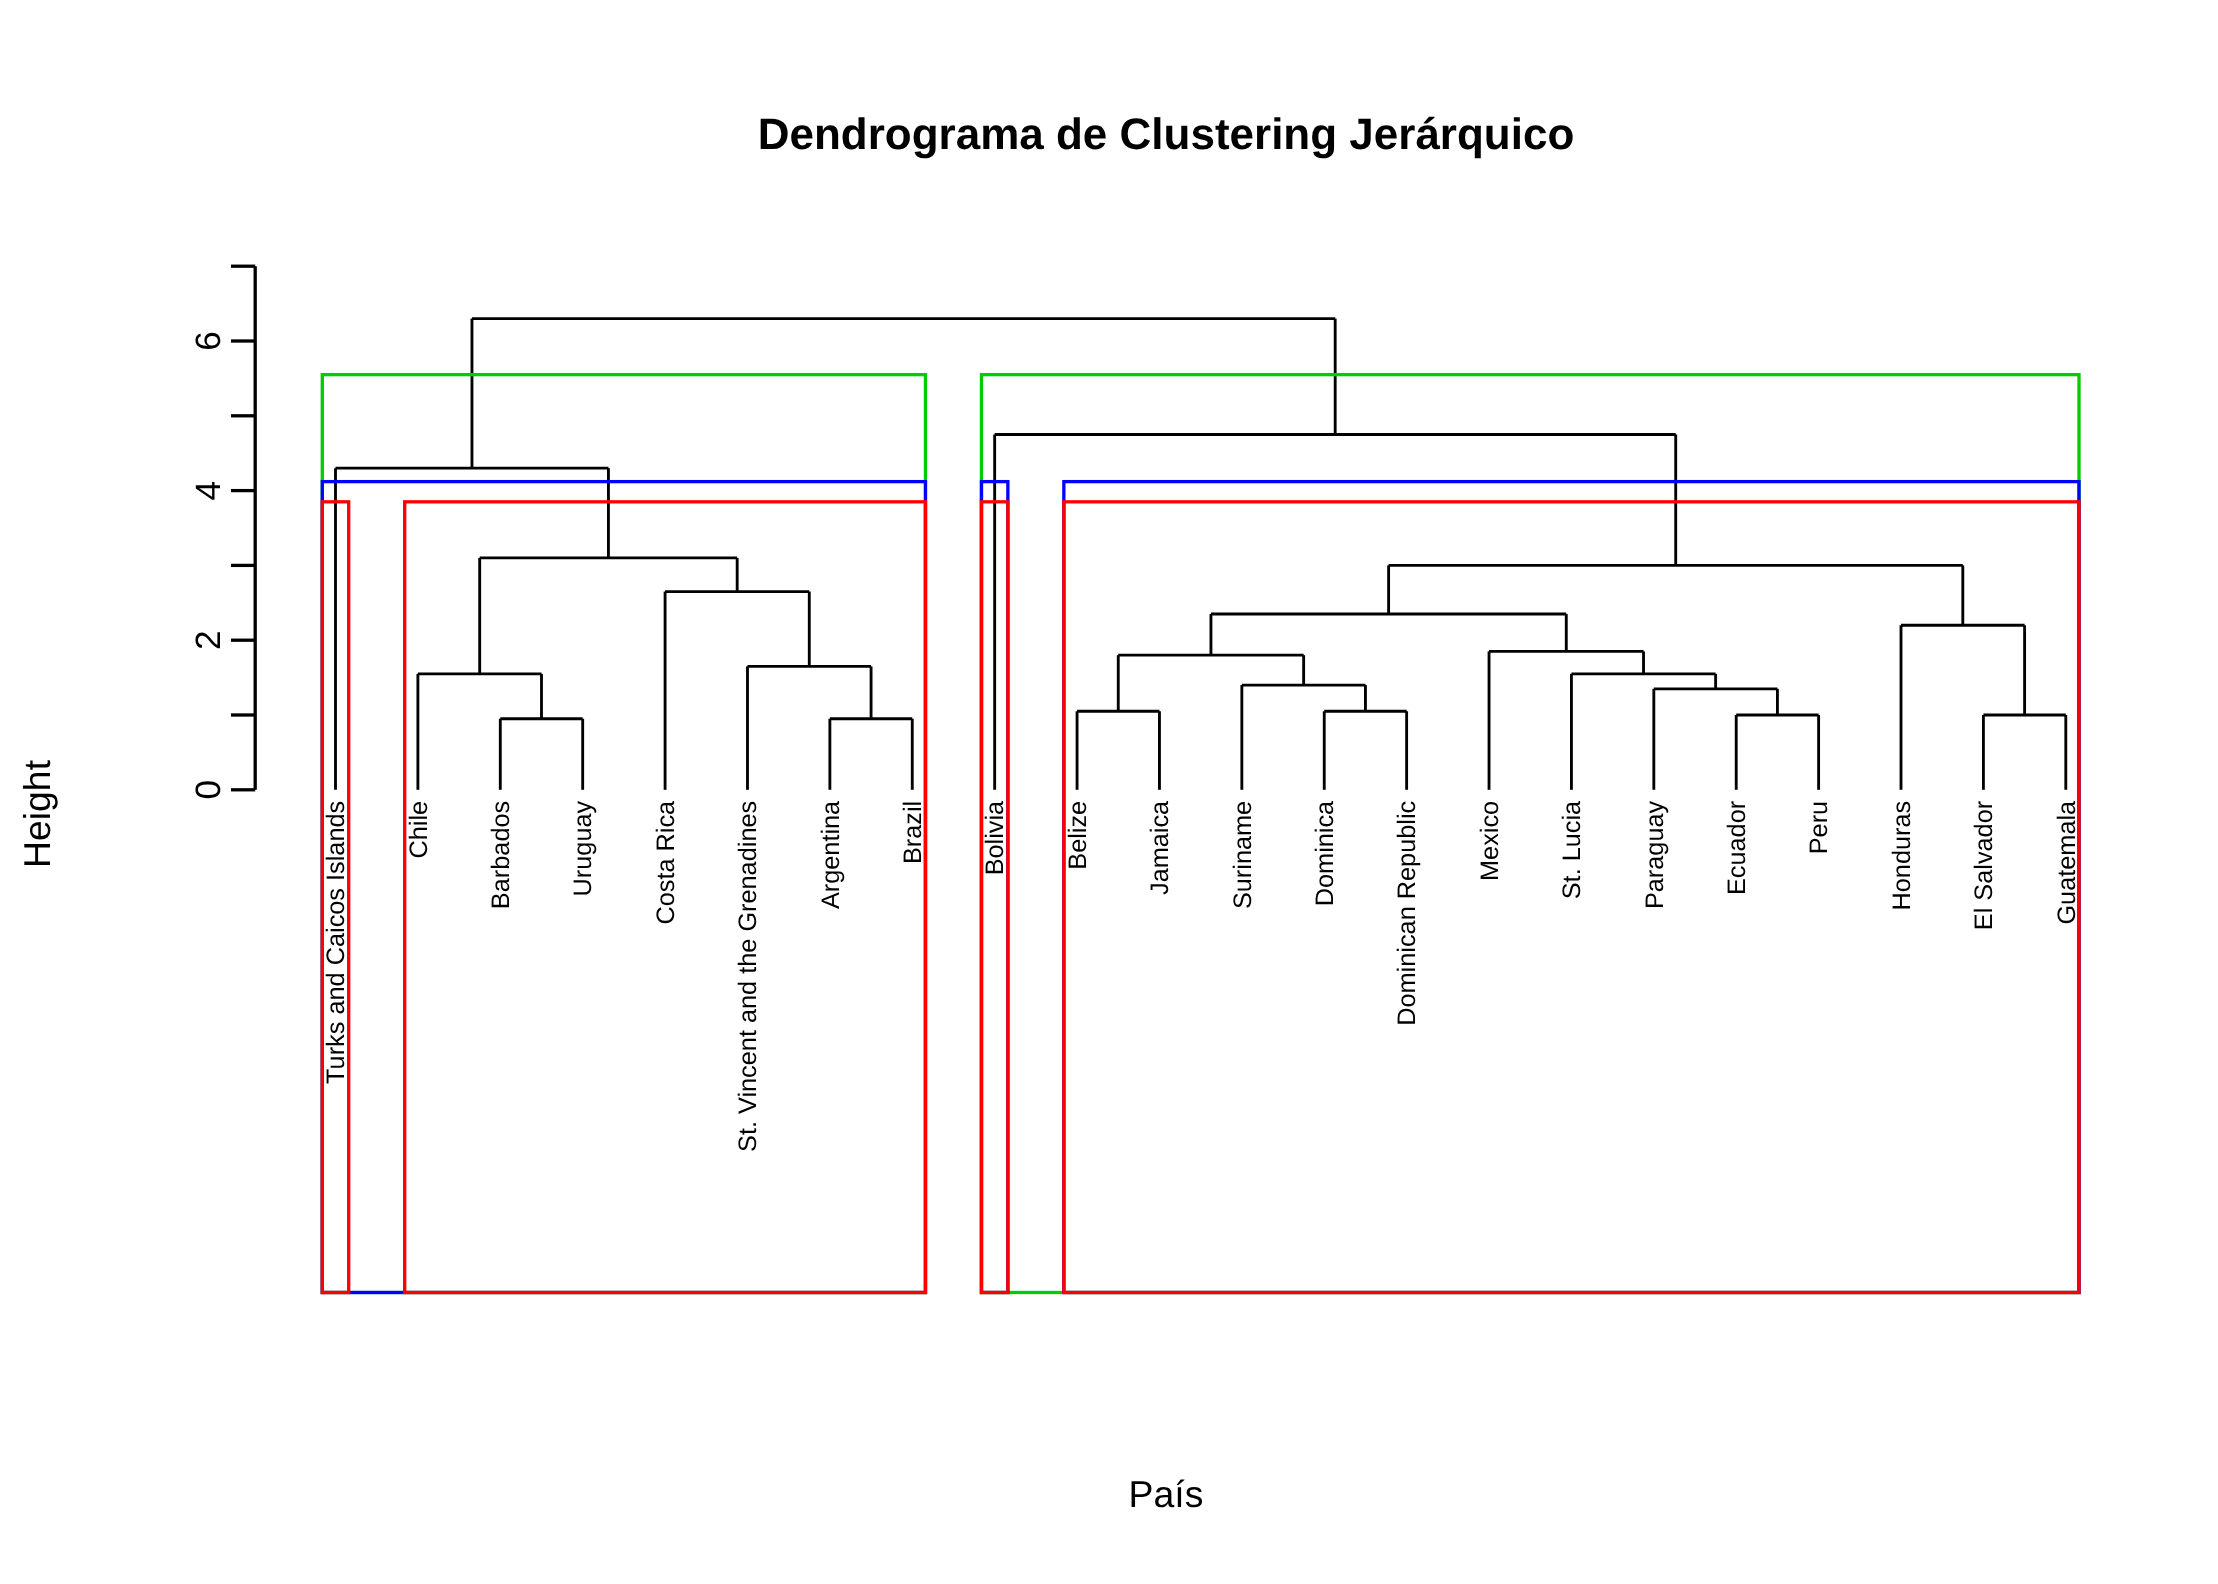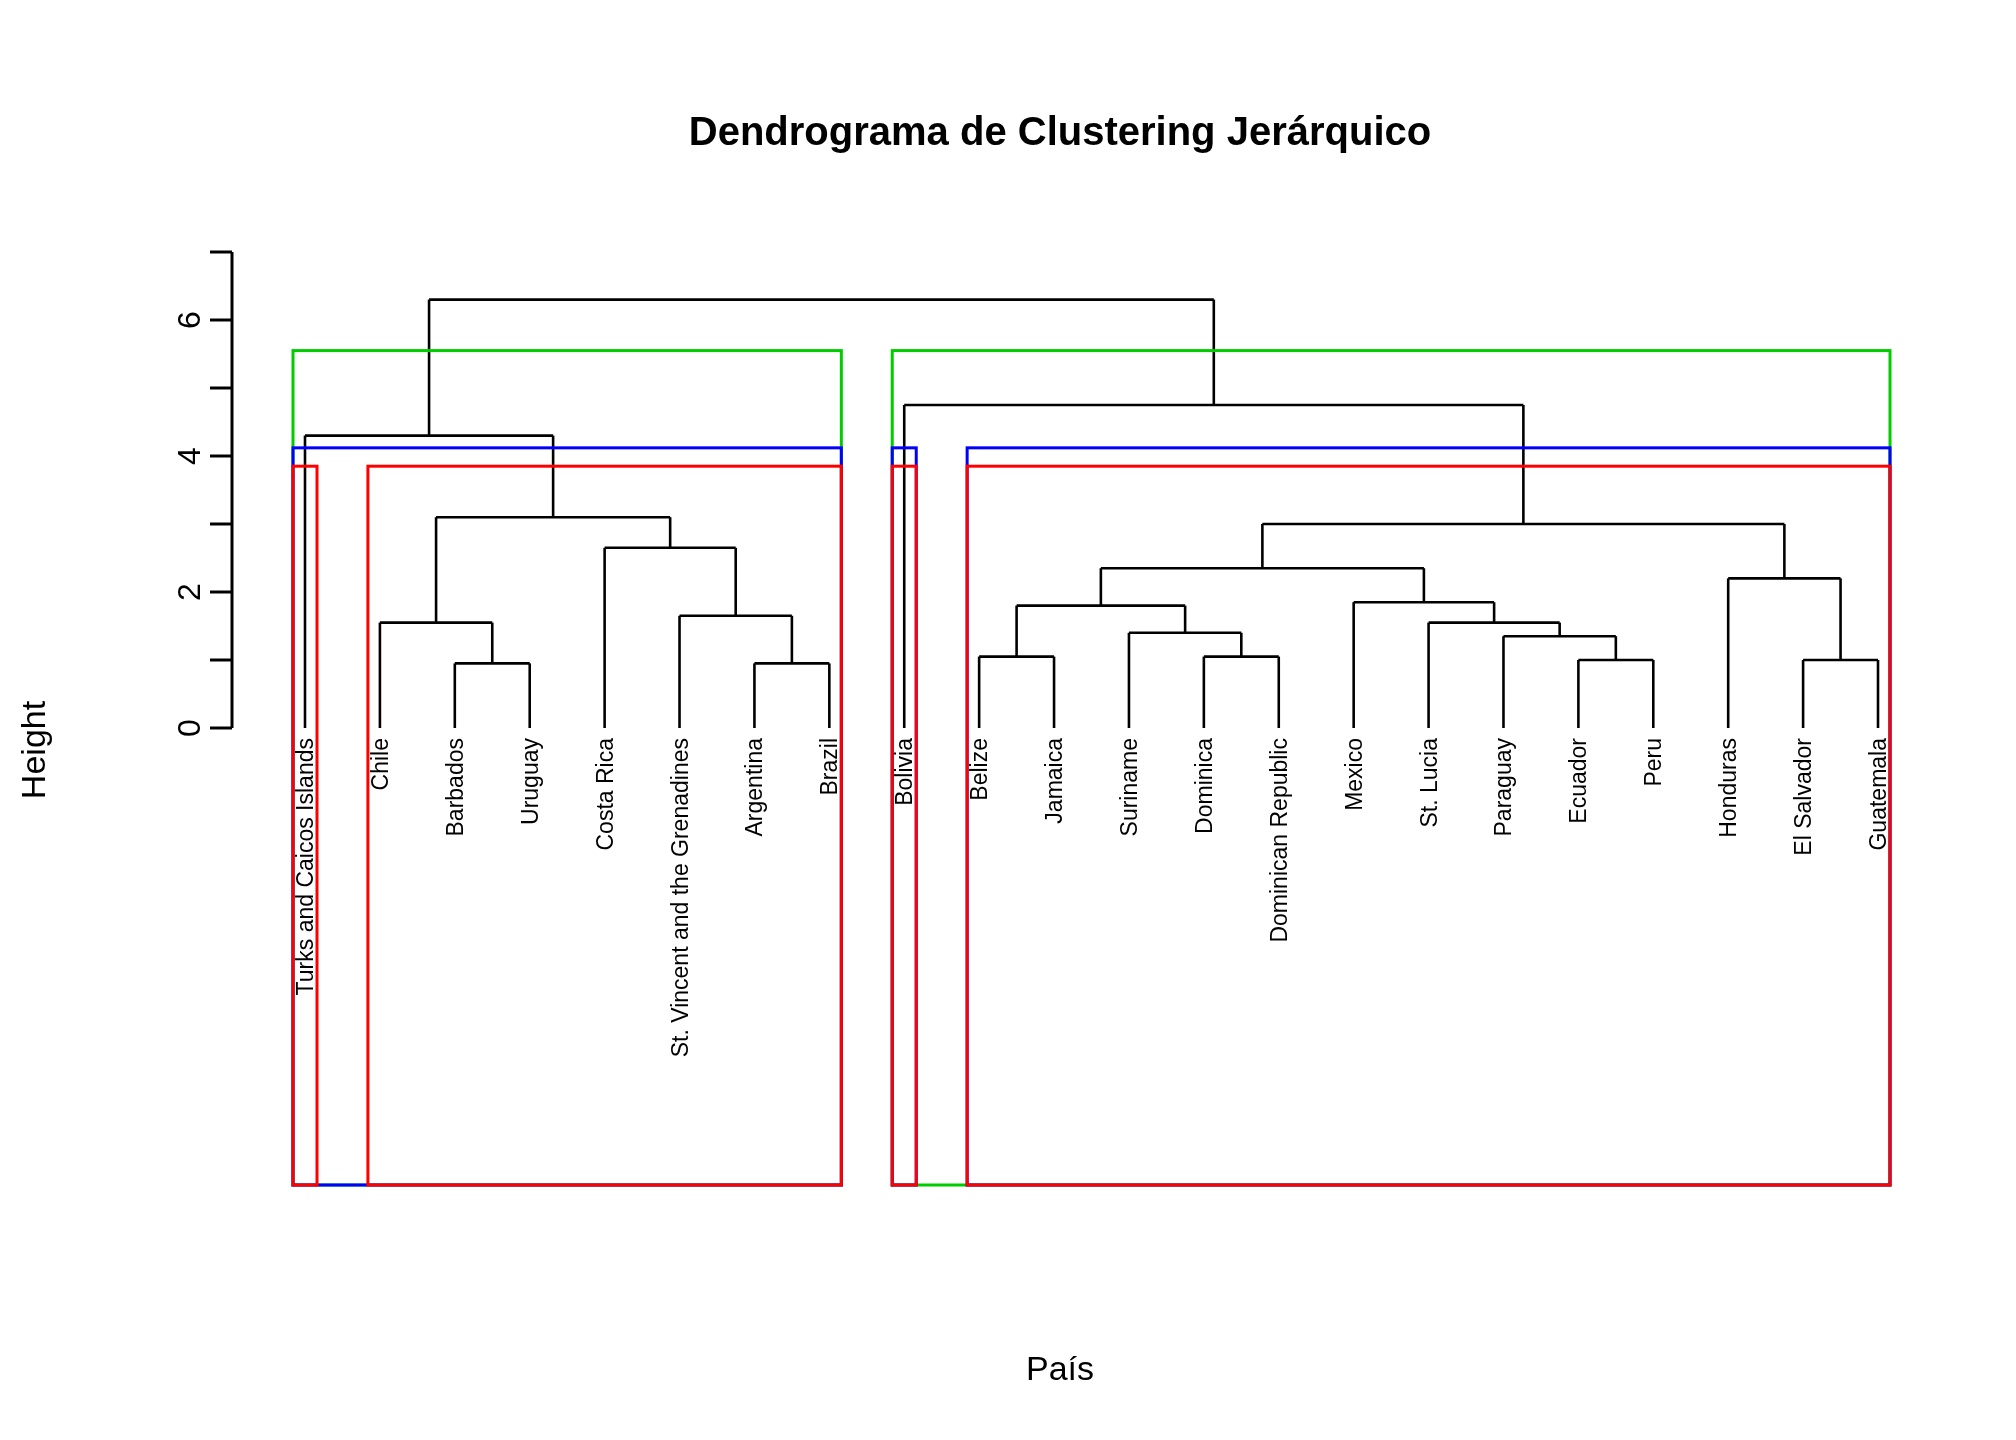--- a/index.html
+++ b/index.html
@@ -10,21 +10,20 @@
   body {
     width: 2016px;
     height: 1440px;
     font-family: "Liberation Sans", sans-serif;
     overflow: hidden;
     position: relative;
   }
   #plot-root {
     position: absolute;
     inset: 0;
-    margin-top: 10px;
   }
   svg { display: block; }
   .plot-title {
     font-family: "Liberation Sans", sans-serif;
     font-weight: bold;
     font-size: 40px;
     fill: #000000;
   }
   .axis-title {
     font-family: "Liberation Sans", sans-serif;

